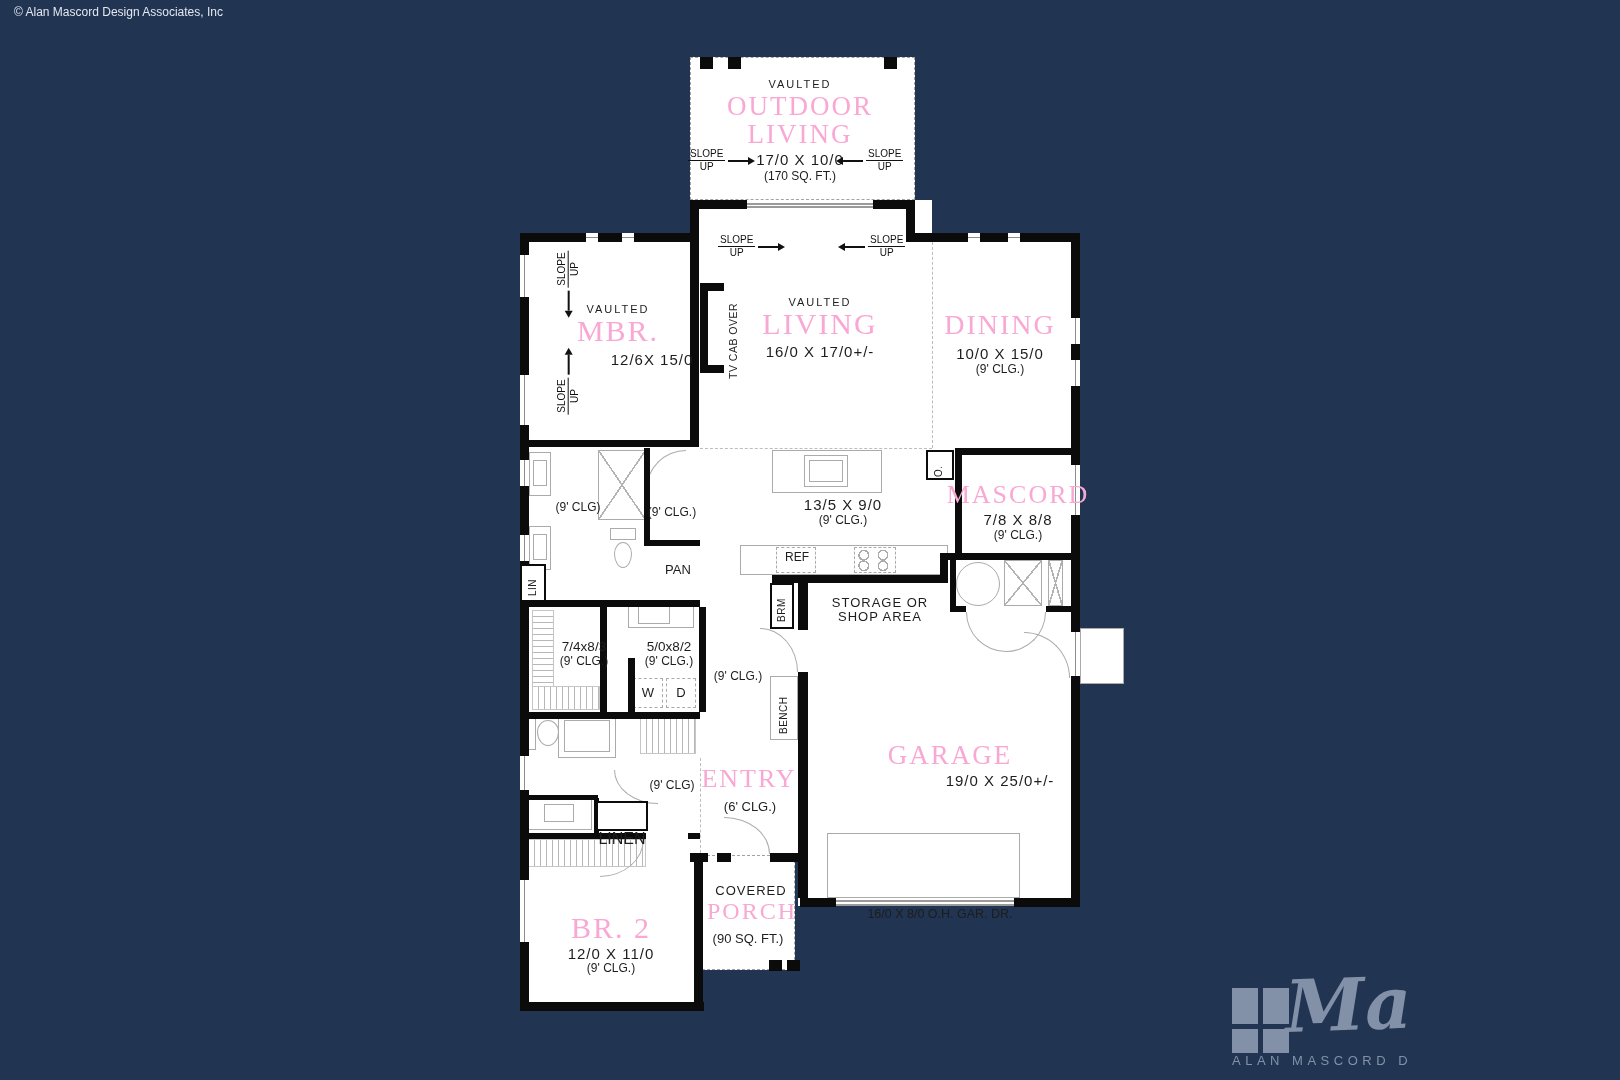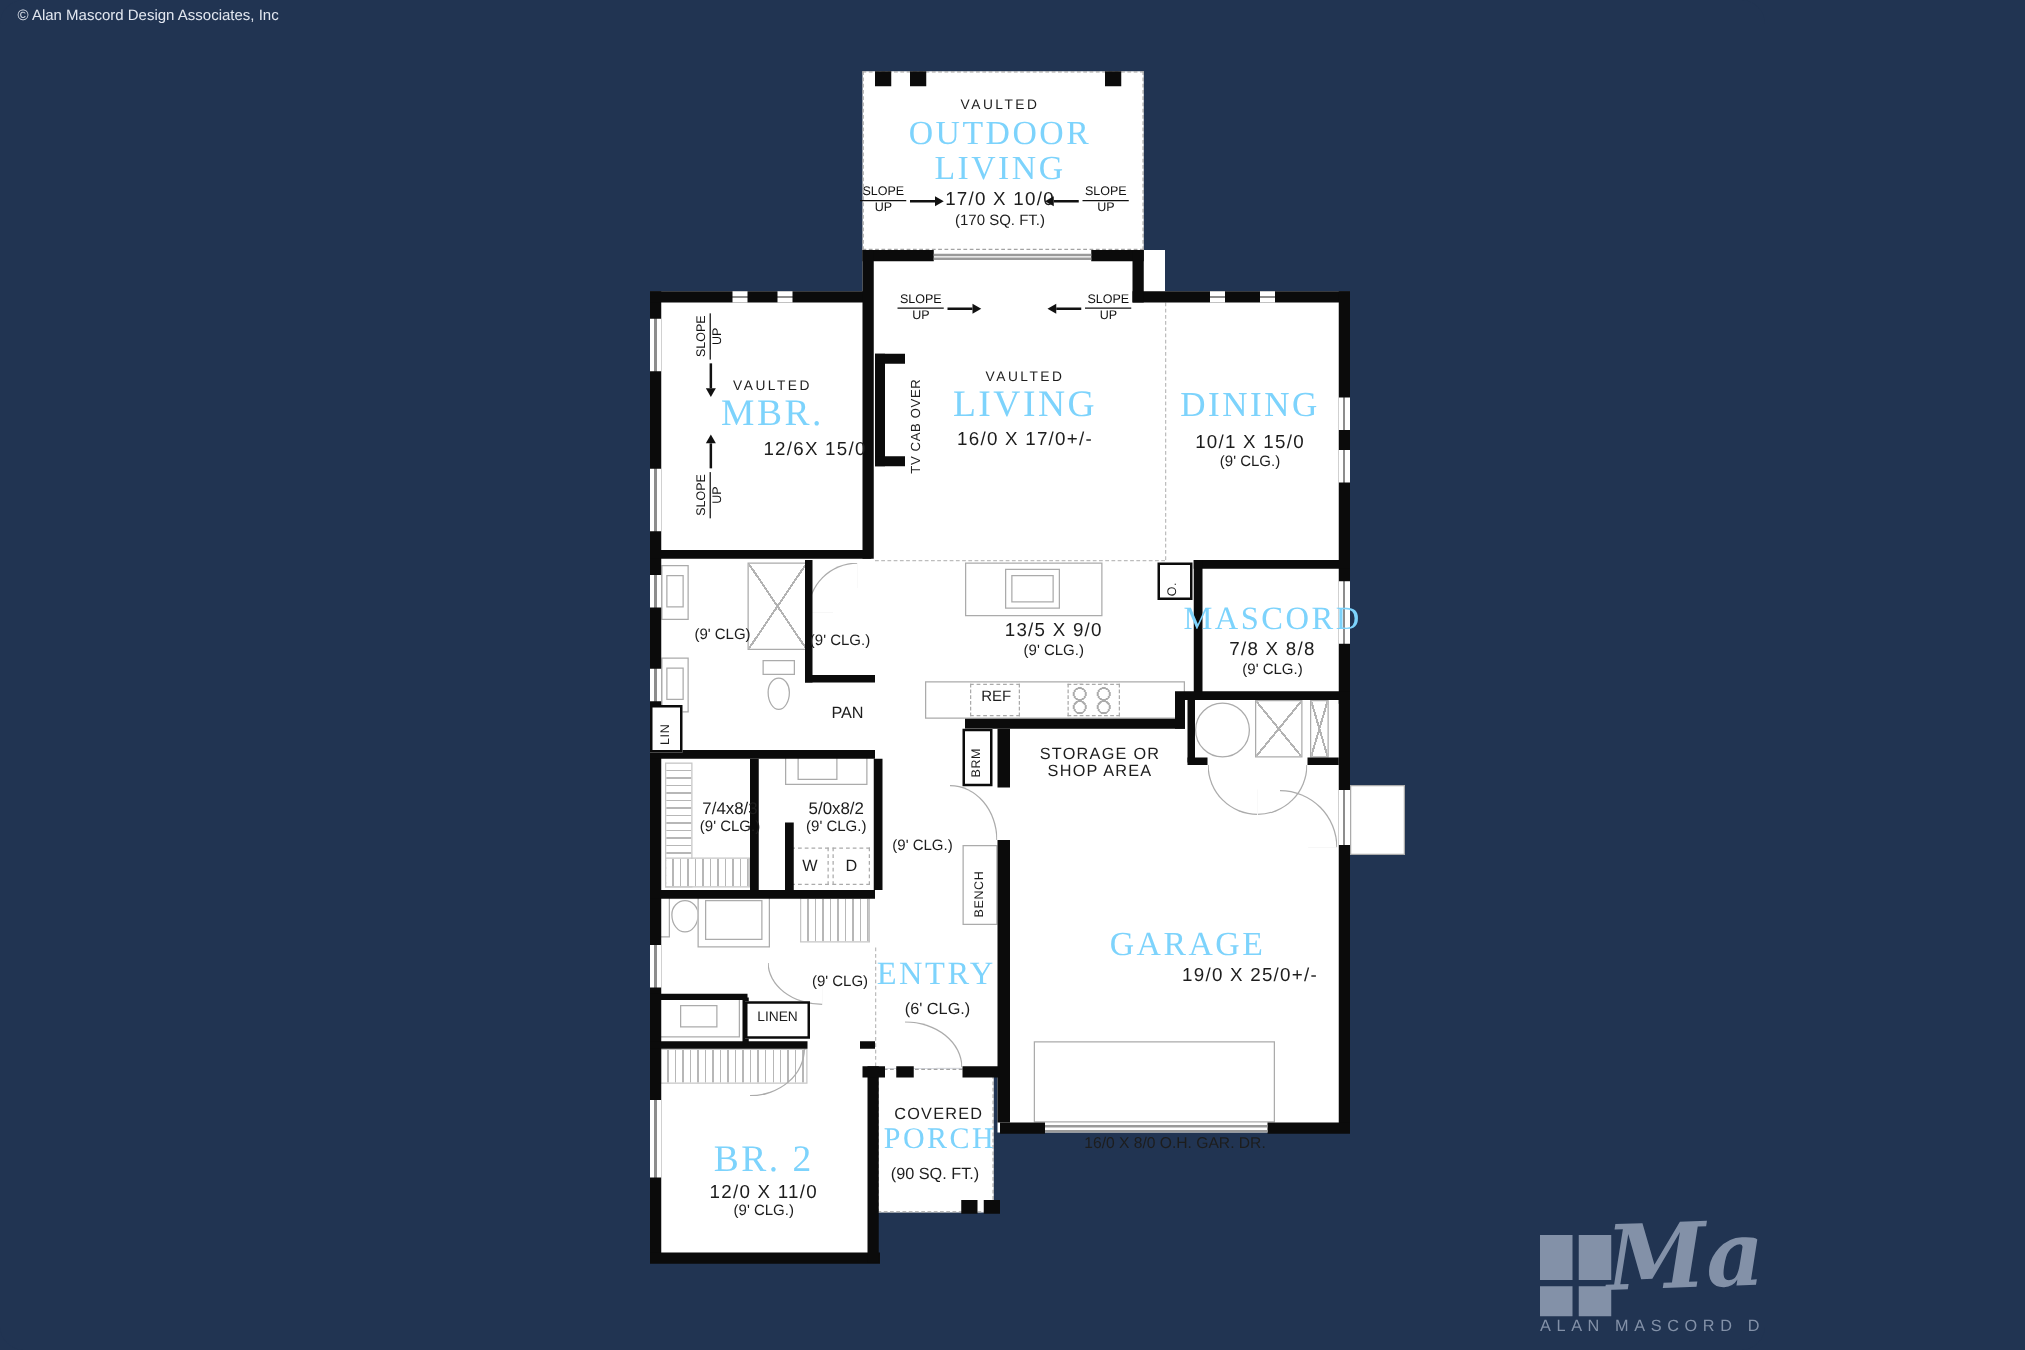--- a/index.html
+++ b/index.html
@@ -27,21 +27,21 @@
   .hatchh{position:absolute;z-index:2;border:1px solid #c6c6c6;
     background:repeating-linear-gradient(180deg,#fff 0 5px,#b7b7b7 5px 6px);}
   .range{background:
     radial-gradient(circle at 22% 30%,transparent 4px,#ababab 4px 5.5px,transparent 5.5px),
     radial-gradient(circle at 22% 74%,transparent 4px,#ababab 4px 5.5px,transparent 5.5px),
     radial-gradient(circle at 70% 30%,transparent 4px,#ababab 4px 5.5px,transparent 5.5px),
     radial-gradient(circle at 70% 74%,transparent 4px,#ababab 4px 5.5px,transparent 5.5px),#fff;}
   .arc{position:absolute;z-index:3;box-sizing:border-box;}
   .lbl{position:absolute;z-index:7;transform:translateX(-50%);white-space:nowrap;
        color:#1d1d1d;text-align:center;line-height:1.05;}
-  .ser{font-family:"Liberation Serif",serif;letter-spacing:2px;color:#7dd3fc;}
+  .ser{font-family:"Liberation Serif",serif;letter-spacing:2px;color:#f9a8d4;}
   .vt{position:absolute;z-index:7;writing-mode:vertical-rl;transform:rotate(180deg);
       white-space:nowrap;color:#1d1d1d;font-size:10.5px;letter-spacing:.5px;}
   .slope{position:absolute;display:flex;align-items:flex-start;gap:3px;z-index:7;width:max-content;}
   .slope.rot{transform:rotate(-90deg);transform-origin:center;}
   .sl-t{font-size:10px;line-height:1.2;text-align:center;color:#111;font-family:"Liberation Sans",sans-serif;}
   .sl-t .a{display:block;border-bottom:1.2px solid #111;padding:0 2px;}
   .arrR{position:relative;width:20px;height:1.6px;background:#111;margin-top:12px;}
   .arrR::after{content:"";position:absolute;right:-7px;top:-3.2px;border-left:7px solid #111;
     border-top:4px solid transparent;border-bottom:4px solid transparent;}
   .arrL{position:relative;width:20px;height:1.6px;background:#111;margin-top:12px;}
@@ -219,21 +219,21 @@
   <div class="slope rot" style="left:538px;top:268px">
     <div class="arrL"></div>
     <div class="sl-t"><span class="a">SLOPE</span><span>UP</span></div>
   </div>
   <div class="slope rot" style="left:538px;top:372px">
     <div class="sl-t"><span class="a">SLOPE</span><span>UP</span></div>
     <div class="arrR"></div>
   </div>
 
   <div class="lbl ser" style="left:1000px;top:310px;font-size:28px">DINING</div>
-  <div class="lbl" style="left:1000px;top:346px;font-size:15px;letter-spacing:1px">10/1 X 15/0</div>
+  <div class="lbl" style="left:1000px;top:346px;font-size:15px;letter-spacing:1px">10/0 X 15/0</div>
   <div class="lbl" style="left:1000px;top:363px;font-size:12px">(9' CLG.)</div>
 
   <div class="lbl ser" style="left:1018px;top:481px;font-size:26px">MASCORD</div>
   <div class="lbl" style="left:1018px;top:512px;font-size:15px;letter-spacing:1px">7/8 X 8/8</div>
   <div class="lbl" style="left:1018px;top:529px;font-size:12px">(9' CLG.)</div>
 
   <div class="lbl" style="left:843px;top:497px;font-size:15px;letter-spacing:1px">13/5 X 9/0</div>
   <div class="lbl" style="left:843px;top:514px;font-size:12px">(9' CLG.)</div>
   <div class="lbl" style="left:797px;top:551px;font-size:12px">REF</div>
   <div class="vt" style="left:933px;top:455px;height:22px;font-size:10px">O.</div>
@@ -256,21 +256,21 @@
   <div class="lbl" style="left:669px;top:640px;font-size:13.5px">5/0x8/2</div>
   <div class="lbl" style="left:669px;top:655px;font-size:12px">(9' CLG.)</div>
   <div class="lbl" style="left:648px;top:686px;font-size:13px">W</div>
   <div class="lbl" style="left:681px;top:686px;font-size:13px">D</div>
   <div class="lbl" style="left:738px;top:670px;font-size:12px">(9' CLG.)</div>
   <div class="vt" style="left:778px;top:684px;height:50px;font-size:10px">BENCH</div>
 
   <div class="lbl ser" style="left:749px;top:765px;font-size:26px">ENTRY</div>
   <div class="lbl" style="left:750px;top:800px;font-size:13px">(6' CLG.)</div>
   <div class="lbl" style="left:672px;top:779px;font-size:12px">(9' CLG)</div>
-  <div class="lbl" style="left:622px;top:809px;font-size:11px">LINEN</div>
+  <div class="lbl" style="left:622px;top:831px;font-size:16px">LINEN</div>
   <div class="lbl ser" style="left:611px;top:912px;font-size:30px">BR. 2</div>
   <div class="lbl" style="left:611px;top:946px;font-size:15px;letter-spacing:1px">12/0 X 11/0</div>
   <div class="lbl" style="left:611px;top:962px;font-size:12px">(9' CLG.)</div>
   <div class="lbl" style="left:751px;top:884px;font-size:13px;letter-spacing:1px">COVERED</div>
   <div class="lbl ser" style="left:752px;top:899px;font-size:24px">PORCH</div>
   <div class="lbl" style="left:748px;top:932px;font-size:13px">(90 SQ. FT.)</div>
 
   <div>
     <div class="pane" style="left:1232px;top:988px;width:26px;height:36px"></div>
     <div class="pane" style="left:1263px;top:988px;width:26px;height:36px"></div>

